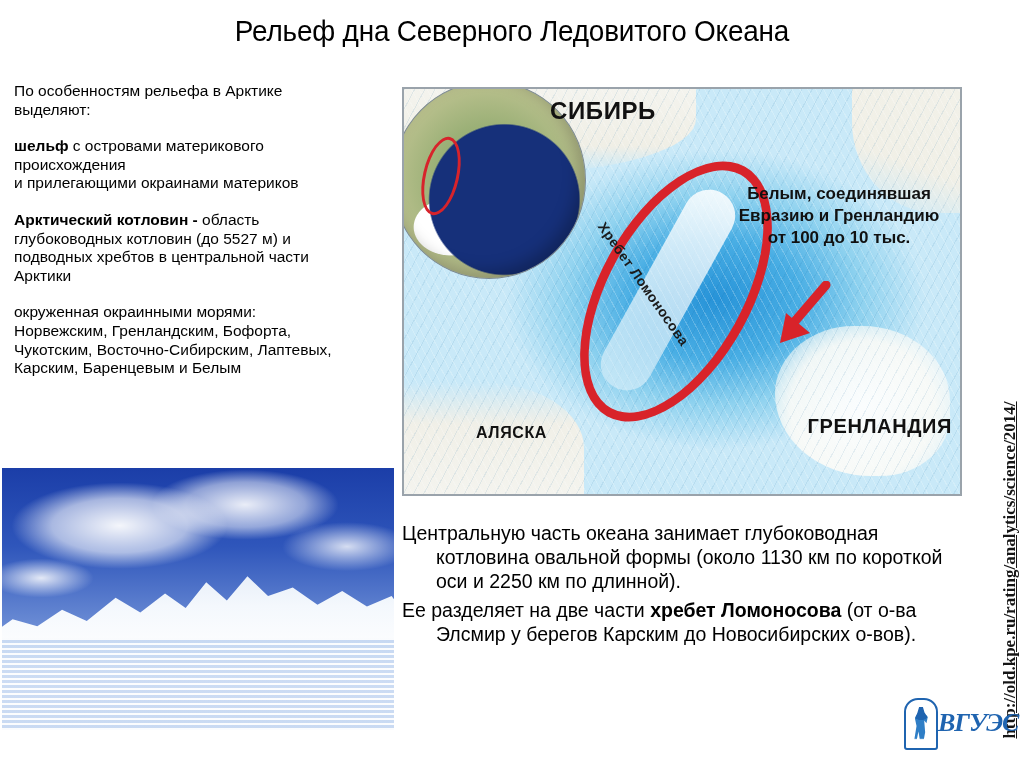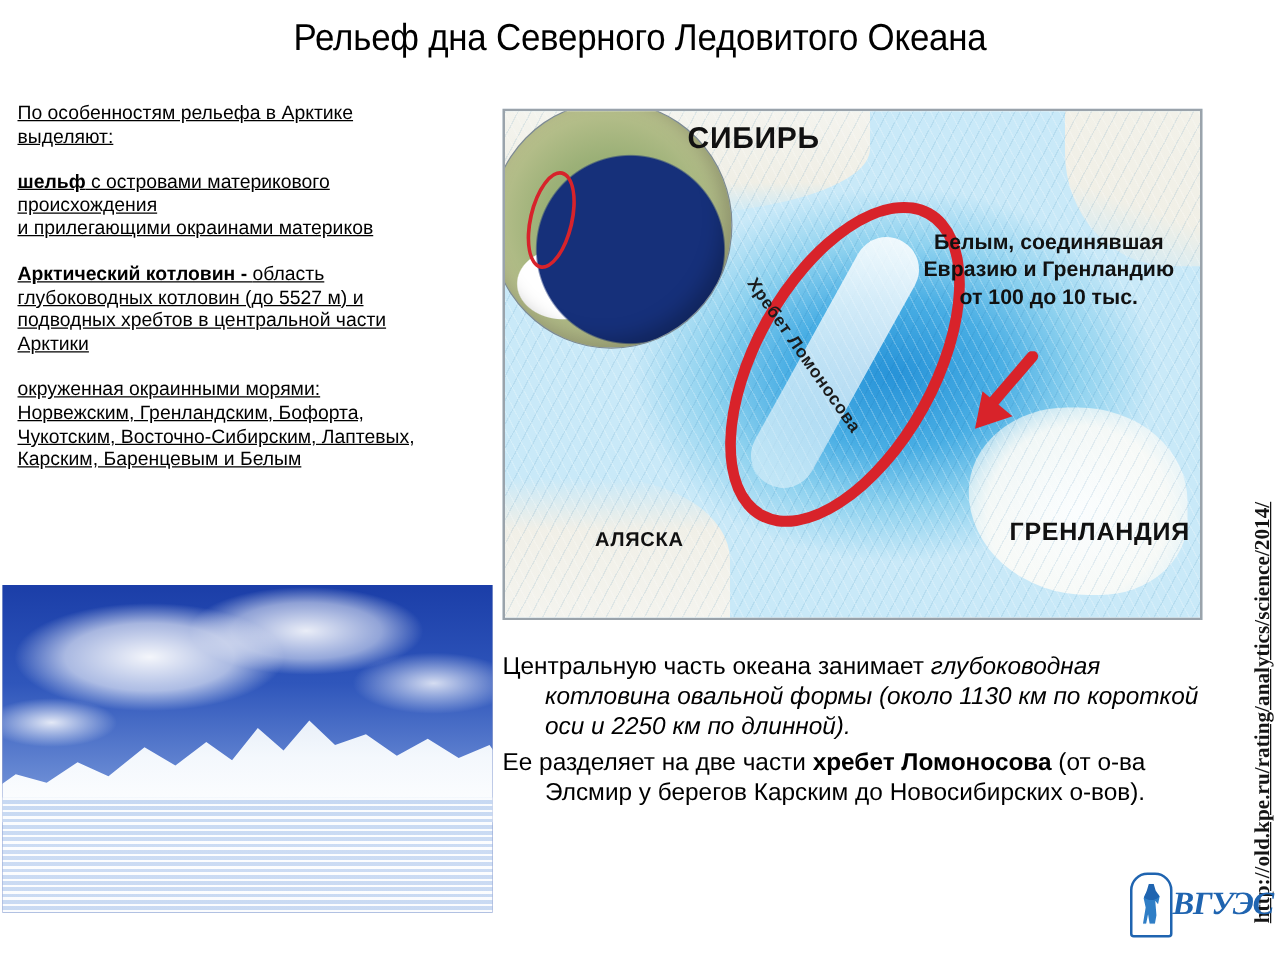--- a/index.html
+++ b/index.html
@@ -36,21 +36,20 @@
 
   
   .left-col {
     position: absolute;
     left: 14px;
     top: 82px;
     width: 330px;
     font-size: 15.5px;
     line-height: 1.20;
     color: #000;
-    text-decoration: underline;
   }
   .left-col p {
     margin: 0 0 0 0;
   }
   .para-gap {
     height: 18px;
   }
   .b { font-weight: bold; }
 
   
@@ -241,21 +240,20 @@
   }
   .right-text .item {
     margin-bottom: 6px;
   }
   .right-text .hang {
     padding-left: 34px;
     text-indent: -34px;
   }
   .right-text .hang > span.body {
     display: inline;
-    font-style: italic;
   }
   .url-wrap {
     position: absolute;
     right: 0px;
     top: 395px;
     width: 28px;
     height: 350px;
   }
   .url-wrap .inner {
     position: absolute;

